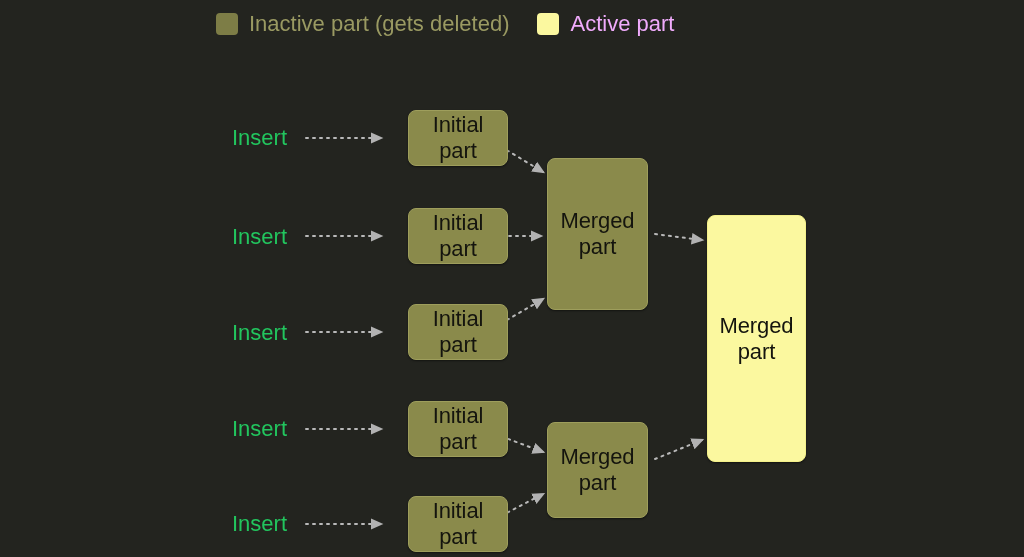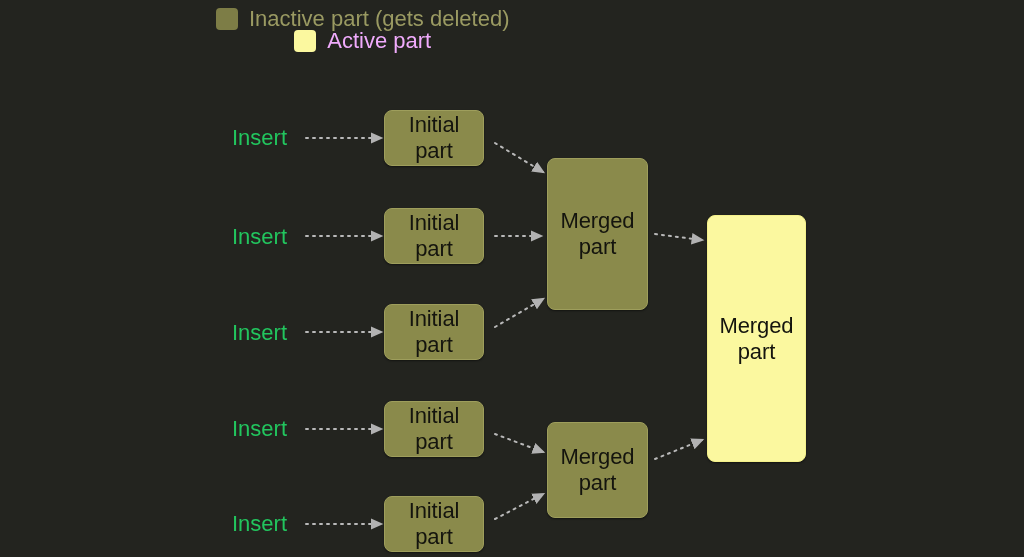--- a/index.html
+++ b/index.html
@@ -21,21 +21,20 @@
 
   
   .legend {
     position: absolute;
     top: 8px;
     left: 216px;
     display: flex;
     align-items: center;
     gap: 0;
     height: 32px;
-    flex-direction: column;
   }
   .legend-entry {
     display: flex;
     align-items: center;
   }
   .legend-swatch {
     width: 22px;
     height: 22px;
     border-radius: 4px;
     margin-right: 11px;
@@ -69,21 +68,21 @@
     background: #8a8a4b;
     border: 1px solid #9e9e5c;
     box-shadow: 0 1px 2px rgba(0,0,0,0.45);
   }
   .node.active {
     background: #fbf89f;
     border: 1px solid #f4f08a;
     box-shadow: 0 1px 2px rgba(0,0,0,0.45);
   }
 
-  .initial-part { width: 100px; height: 56px; left: 384px; }
+  .initial-part { width: 100px; height: 56px; left: 408px; }
   .ip1 { top: 110px; }
   .ip2 { top: 208px; }
   .ip3 { top: 304px; }
   .ip4 { top: 401px; }
   .ip5 { top: 496px; }
 
   .merged-top {
     left: 547px; top: 158px; width: 101px; height: 152px;
   }
   .merged-bottom {

